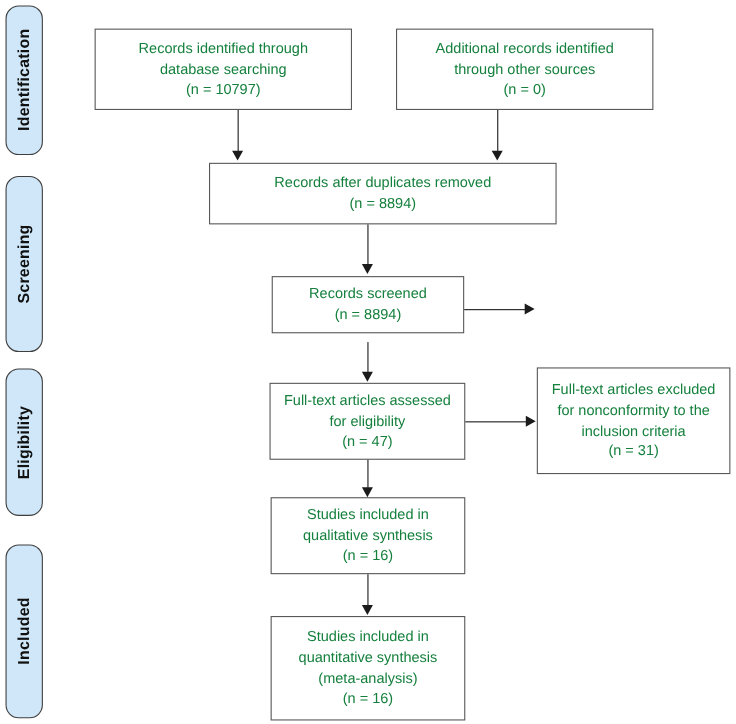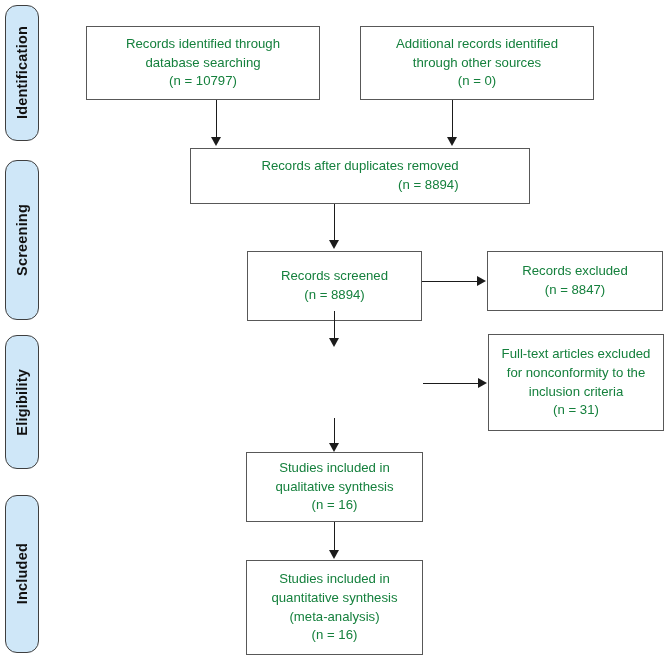--- a/index.html
+++ b/index.html
@@ -111,35 +111,36 @@
 database searching
 (n = 10797)</span>
   </div>
 
   <div class="flow-box" style="left:360px; top:26px; width:234px; height:74px;">
     <span class="box-text">Additional records identified
 through other sources
 (n = 0)</span>
   </div>
 
-  <div class="flow-box" style="left:190px; top:148px; width:340px; height:56px;text-align:right;">
+  <div class="flow-box" style="left:190px; top:148px; width:316px; height:56px;">
     <span class="box-text">Records after duplicates removed
 (n = 8894)</span>
   </div>
 
-  <div class="flow-box" style="left:247px; top:251px; width:175px; height:70px;">
+  <div class="flow-box" style="left:247px; top:251px; width:175px; height:52px;">
     <span class="box-text">Records screened
 (n = 8894)</span>
   </div>
 
-  <div class="flow-box" style="left:487px; top:251px; width:176px; height:60px;">
-    <span class="box-text">Records excluded
-(n = 8847)</span>
+
+  <div class="flow-box" style="left:245px; top:348px; width:178px; height:70px;">
+    <span class="box-text">Full-text articles assessed
+for eligibility
+(n = 47)</span>
   </div>
-
 
   <div class="flow-box" style="left:488px; top:334px; width:176px; height:97px;">
     <span class="box-text">Full-text articles excluded
 for nonconformity to the
 inclusion criteria
 (n = 31)</span>
   </div>
 
   <div class="flow-box" style="left:246px; top:452px; width:177px; height:70px;">
     <span class="box-text">Studies included in

